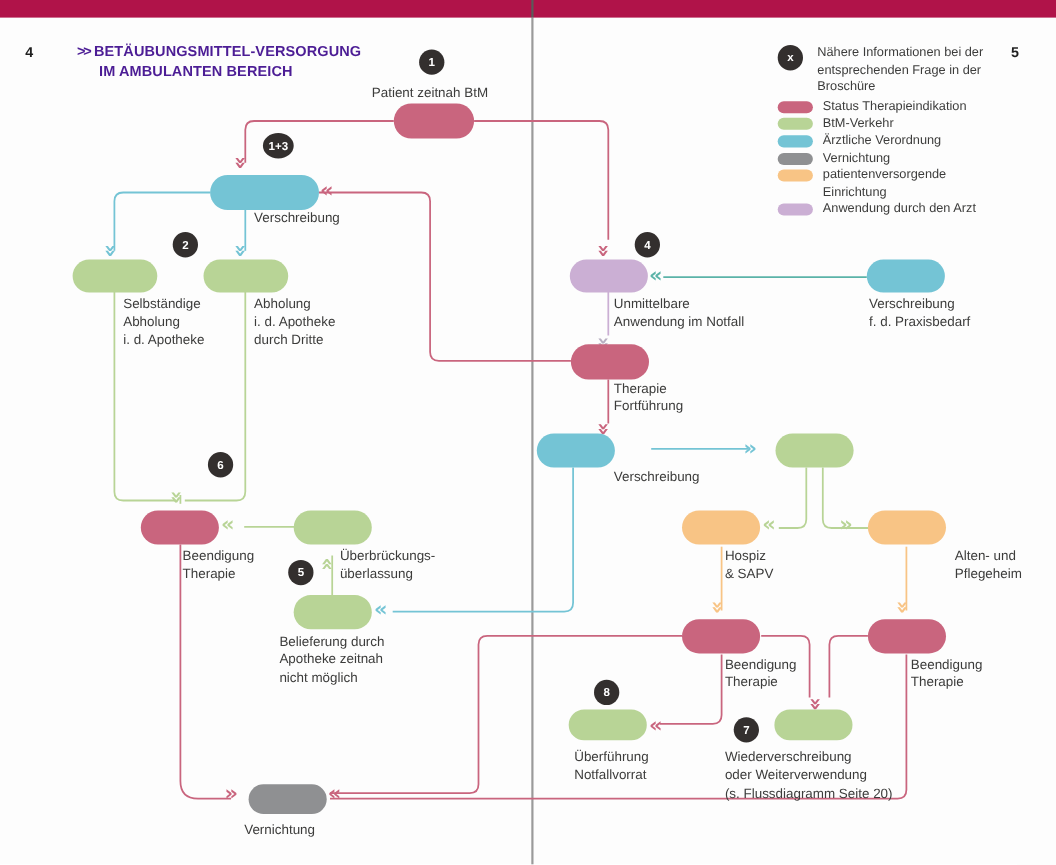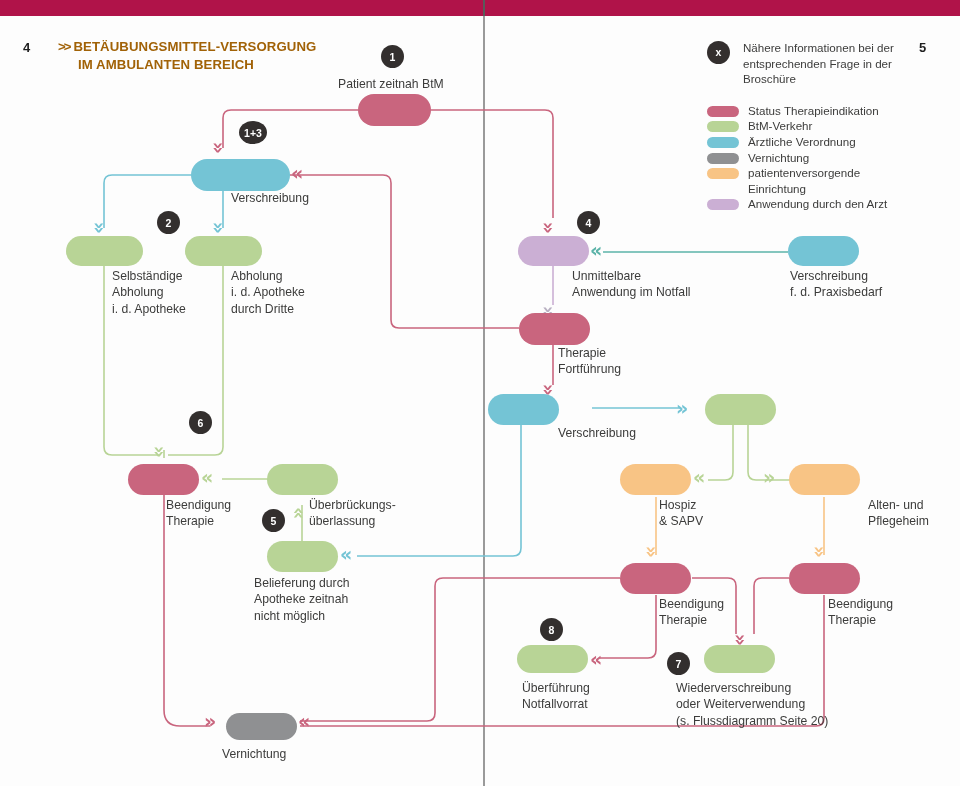--- a/index.html
+++ b/index.html
@@ -44,23 +44,23 @@
     font-size: 13px;
     font-weight: bold;
     color: #1f1f1f;
   }
   .folio-left { left: 23px; top: 40px; }
   .folio-right { left: 919px; top: 40px; }
 
   
   .heading {
     position: absolute;
-    left: 58px; top: 38px;
+    left: 70px; top: 38px;
     width: 330px;
-    color: #a16207;
+    color: #4c1d95;
     font-size: 13.2px;
     font-weight: bold;
     line-height: 18px;
     letter-spacing: 0.1px;
   }
   .heading .chev { letter-spacing: -2px; margin-right: 4px; }
   .heading .l2 { display:block; padding-left: 20px; }
 
   
   .legend {
@@ -73,21 +73,21 @@
     min-height: 44px;
     padding-left: 36px;
     font-size: 11.6px;
     line-height: 15.6px;
     color: #3c3c3b;
   }
   .legend-note .badge {
     position: absolute;
     left: 0; top: 1px;
   }
-  .legend-rows { margin-top: 16px; }
+  .legend-rows { margin-top: 2px; }
   .legend-row {
     display: flex;
     align-items: flex-start;
     margin-bottom: 0px;
     min-height: 15.6px;
   }
   .legend-swatch {
     width: 32px;
     height: 11px;
     border-radius: 6px;
@@ -280,21 +280,21 @@
 
   <div class="node c-green" style="left:185px; top:236px; width:77px; height:30px;"></div>
   <div class="nodelabel" style="left:231px; top:268px; width:130px;">Abholung
 i. d. Apotheke
 durch Dritte</div>
 
   <div class="badge abs" style="left:577px; top:211px;">4</div>
   <div class="arrow" style="left:545px; top:216px; color:#c9657e; transform:rotate(90deg);">»</div>
 
   <div class="node c-purple" style="left:518px; top:236px; width:71px; height:30px;"></div>
-  <div class="nodelabel" style="left:572px; top:268px; width:190px;">Unmittelbare
+  <div class="nodelabel" style="left:558px; top:268px; width:190px;">Unmittelbare
 Anwendung im Notfall</div>
   <div class="arrow" style="left:590px; top:241px; color:#5bb3a8;">«</div>
 
   <div class="node c-blue" style="left:788px; top:236px; width:71px; height:30px;"></div>
   <div class="nodelabel" style="left:790px; top:268px; width:170px;">Verschreibung
 f. d. Praxisbedarf</div>
 
   <div class="arrow" style="left:545px; top:300px; color:#b8b0c2; transform:rotate(90deg);">»</div>
 
   <div class="node c-rose" style="left:519px; top:313px; width:71px; height:32px;"></div>
@@ -355,21 +355,21 @@
 
   <div class="node c-green" style="left:517px; top:645px; width:71px; height:28px;"></div>
   <div class="nodelabel" style="left:522px; top:680px; width:140px;">Überführung
 Notfallvorrat</div>
   <div class="arrow" style="left:590px; top:650px; color:#c9657e;">«</div>
 
   <div class="badge abs" style="left:667px; top:652px;">7</div>
   <div class="arrow" style="left:737px; top:628px; color:#c9657e; transform:rotate(90deg);">»</div>
 
   <div class="node c-green" style="left:704px; top:645px; width:71px; height:28px;"></div>
-  <div class="nodelabel" style="left:676px; top:680px; width:240px;">Wiederverschreibung
+  <div class="nodelabel" style="left:659px; top:680px; width:240px;">Wiederverschreibung
 oder Weiterverwendung
 (s. Flussdiagramm Seite 20)</div>
 
   <div class="arrow" style="left:204px; top:712px; color:#c9657e;">»</div>
   <div class="node c-grey" style="left:226px; top:713px; width:71px; height:27px;"></div>
   <div class="nodelabel" style="left:222px; top:746px; width:140px;">Vernichtung</div>
   <div class="arrow" style="left:298px; top:712px; color:#c9657e;">«</div>
 
 </div>
 

